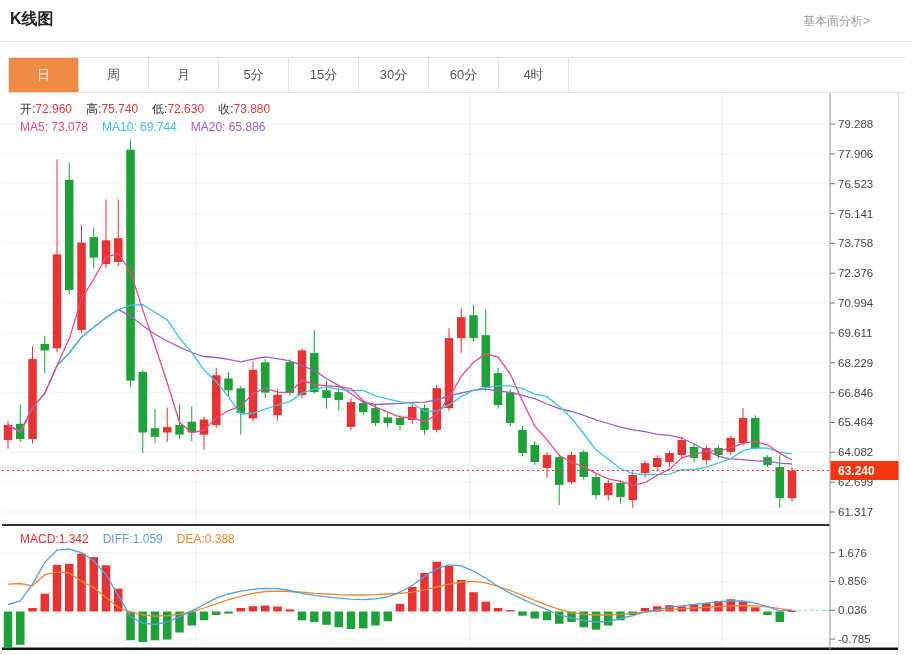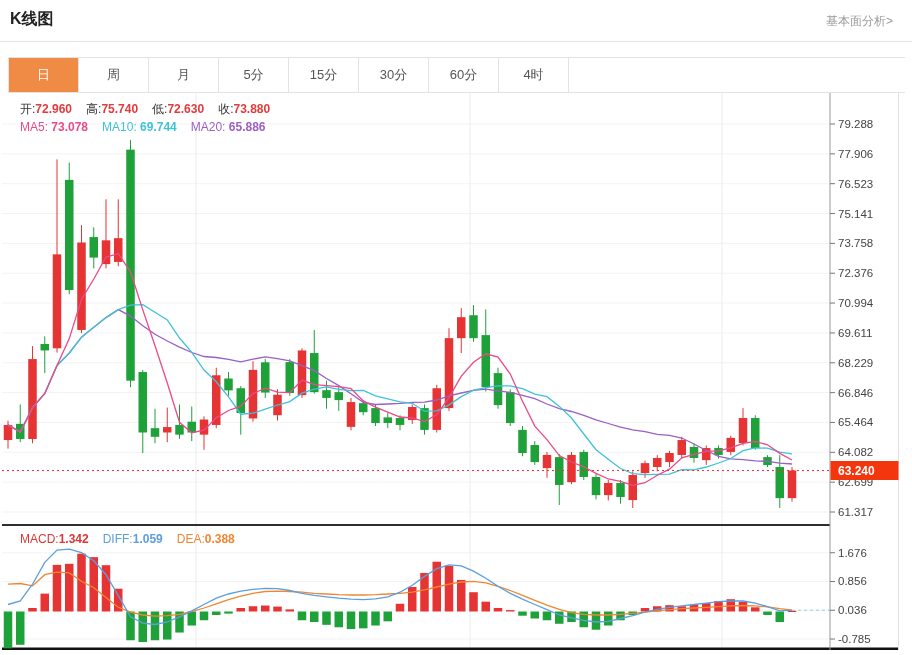--- a/index.html
+++ b/index.html
@@ -1,30 +1,30 @@
 <!DOCTYPE html>
 <html><head>
 <meta charset="utf-8">
 <style>
   html,body{margin:0;padding:0;background:#fff;width:912px;height:655px;overflow:hidden;
     font-family:"Liberation Sans","DejaVu Sans",sans-serif;}
-  #app{position:relative;width:876px;height:655px;background:#fff;padding-left:23px;}
+  #app{position:relative;width:876px;height:655px;background:#fff;}
   .page-title{position:absolute;left:10px;top:9px;font-size:16px;font-weight:bold;color:#222;}
   .fundamental-link{position:absolute;right:6px;top:13px;font-size:12px;color:#999;text-decoration:none;cursor:pointer;}
   .top-divider{position:absolute;left:0;top:41px;width:912px;height:1px;background:#e5e5e5;}
   .tabbar{position:absolute;left:8px;top:57px;width:897px;height:36px;display:flex;
     border-top:1px solid #e3e3e3;border-bottom:1px solid #e3e3e3;border-left:1px solid #e3e3e3;box-sizing:border-box;}
   .tab{width:70px;height:100%;display:flex;align-items:center;justify-content:center;
     font-size:13px;color:#555;border-right:1px solid #e3e3e3;cursor:pointer;box-sizing:border-box;background:#fff;}
   .tab.selected{background:#f08b45;color:#fff;}
   .tab-filler{flex:1;}
   #chart-wrap{position:absolute;left:2px;top:93px;width:897px;height:557px;}
   .legend-row{position:absolute;left:20px;font-size:12px;white-space:nowrap;z-index:5;pointer-events:none;}
   .legend-row .lbl{color:#333;}
-  .legend-row .val{margin-right:14px;font-weight:bold;}
+  .legend-row .val{margin-right:14px;}
   svg text{font-family:"Liberation Sans","DejaVu Sans",sans-serif;}
 </style>
 </head>
 <body>
 
 <div id="app">
   <div class="page-title">K线图</div>
   <a class="fundamental-link">基本面分析&gt;</a>
   <div class="top-divider"></div>
   <div class="tabbar" id="tabbar">

